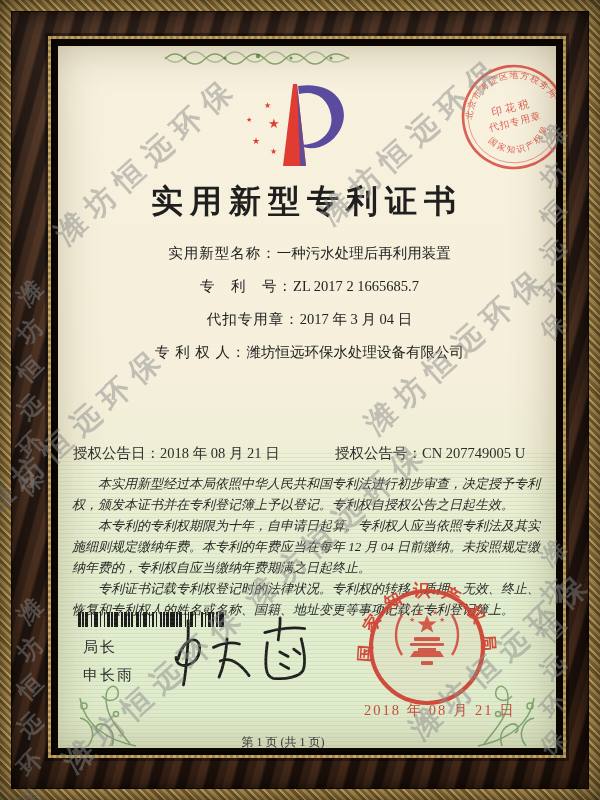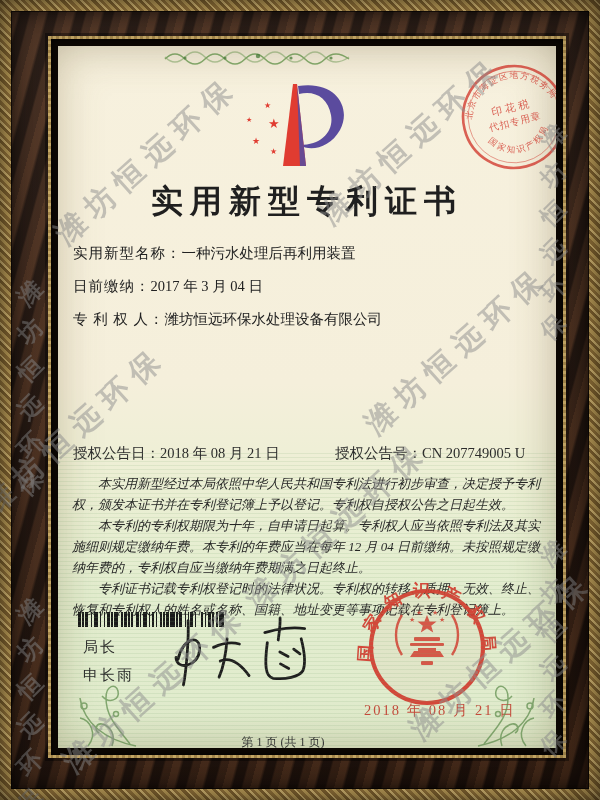--- a/index.html
+++ b/index.html
@@ -22,21 +22,21 @@
     color:#2b2b2b;overflow:hidden;}
   .paper::after{content:"";position:absolute;left:0;right:0;top:58%;bottom:0;
     background:repeating-linear-gradient(180deg,rgba(120,165,110,.14) 0 1px,transparent 1px 4px);
     pointer-events:none;}
   .garland{position:absolute;left:105px;top:1px;width:190px;height:22px;}
   .cert-no{position:absolute;left:8px;top:44px;font-size:13.5px;letter-spacing:2px;color:#3a3a3a;}
   .logo{position:absolute;left:180px;top:36px;width:118px;height:88px;}
   .tax-stamp{position:absolute;left:399px;top:14px;width:114px;height:114px;transform:rotate(-14deg);opacity:.85;}
   .title{position:absolute;left:0;right:0;top:134px;text-align:center;
     font-size:32px;font-weight:bold;letter-spacing:7px;color:#1f1f1f;}
-  .fields{position:absolute;left:15px;right:10px;top:198px;font-size:14.5px;color:#222;}
+  .fields{position:absolute;left:15px;right:10px;top:198px;font-size:14.5px;color:#222;text-align:center;}
   .field-row{height:18px;margin-bottom:15px;white-space:nowrap;}
   .field-label{letter-spacing:1px;}
   .grant-row{position:absolute;left:15px;right:10px;top:398px;font-size:14.5px;white-space:nowrap;}
   .grant-no{position:absolute;left:262px;top:0;}
   .paras{position:absolute;left:14px;right:16px;top:427px;font-size:13px;line-height:1.62;
     text-align:justify;color:#262626;}
   .paras p{margin:0;text-indent:2em;font-style:italic;}
   .barcode{position:absolute;left:20px;top:566px;height:15px;display:flex;align-items:stretch;}
   .barcode span{display:block;height:100%;}
   .signer-title{position:absolute;left:25px;top:592px;font-size:15px;letter-spacing:2px;}
@@ -109,21 +109,22 @@
         <text x="56" y="64" text-anchor="middle" fill="#d5483c" font-size="9.5" letter-spacing="1">代扣专用章</text>
         <text fill="#d5483c" font-size="8.5" letter-spacing="2">
           <textPath href="#taxBot" startOffset="50%" text-anchor="middle">国家知识产权局</textPath>
         </text>
       </svg>
 
       <div class="title">实用新型专利证书</div>
 
       <div class="fields">
         <div class="field-row"><span class="field-label">实用新型名称：</span><span>一种污水处理后再利用装置</span></div>
-        <div class="field-row"><span class="field-label">日前缴纳：</span><span>2017 年 3 月 04 日</span></div>
+        <div class="field-row"><span class="field-label">专　利　号：</span><span>ZL 2017 2 1665685.7</span></div>
+        <div class="field-row"><span class="field-label">代扣专用章：</span><span>2017 年 3 月 04 日</span></div>
         <div class="field-row"><span class="field-label">专 利 权 人：</span><span>潍坊恒远环保水处理设备有限公司</span></div>
       </div>
 
       <div class="grant-row">
         <span>授权公告日：</span><span>2018 年 08 月 21 日</span>
         <span class="grant-no"><span>授权公告号：</span><span>CN 207749005 U</span></span>
       </div>
 
       <div class="paras">
         <p>本实用新型经过本局依照中华人民共和国专利法进行初步审查，决定授予专利权，颁发本证书并在专利登记簿上予以登记。专利权自授权公告之日起生效。</p>

